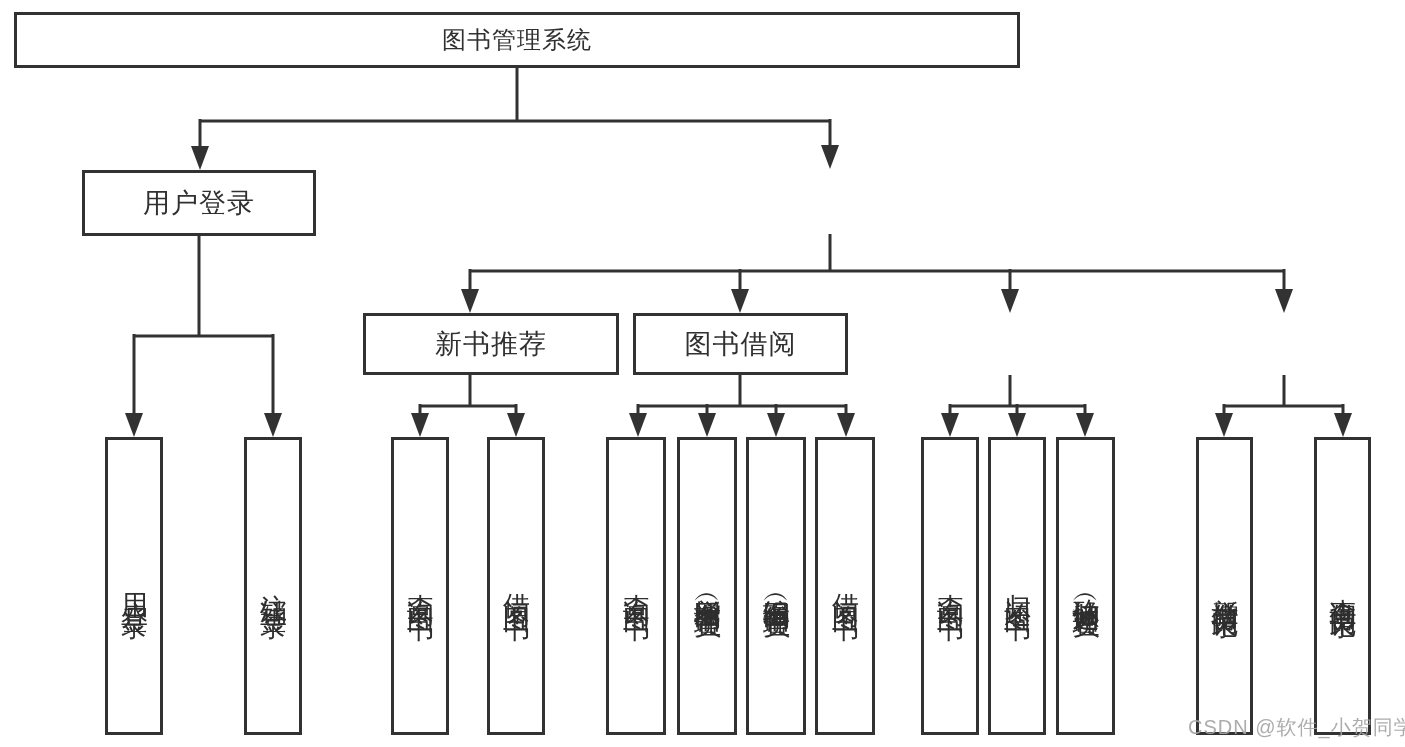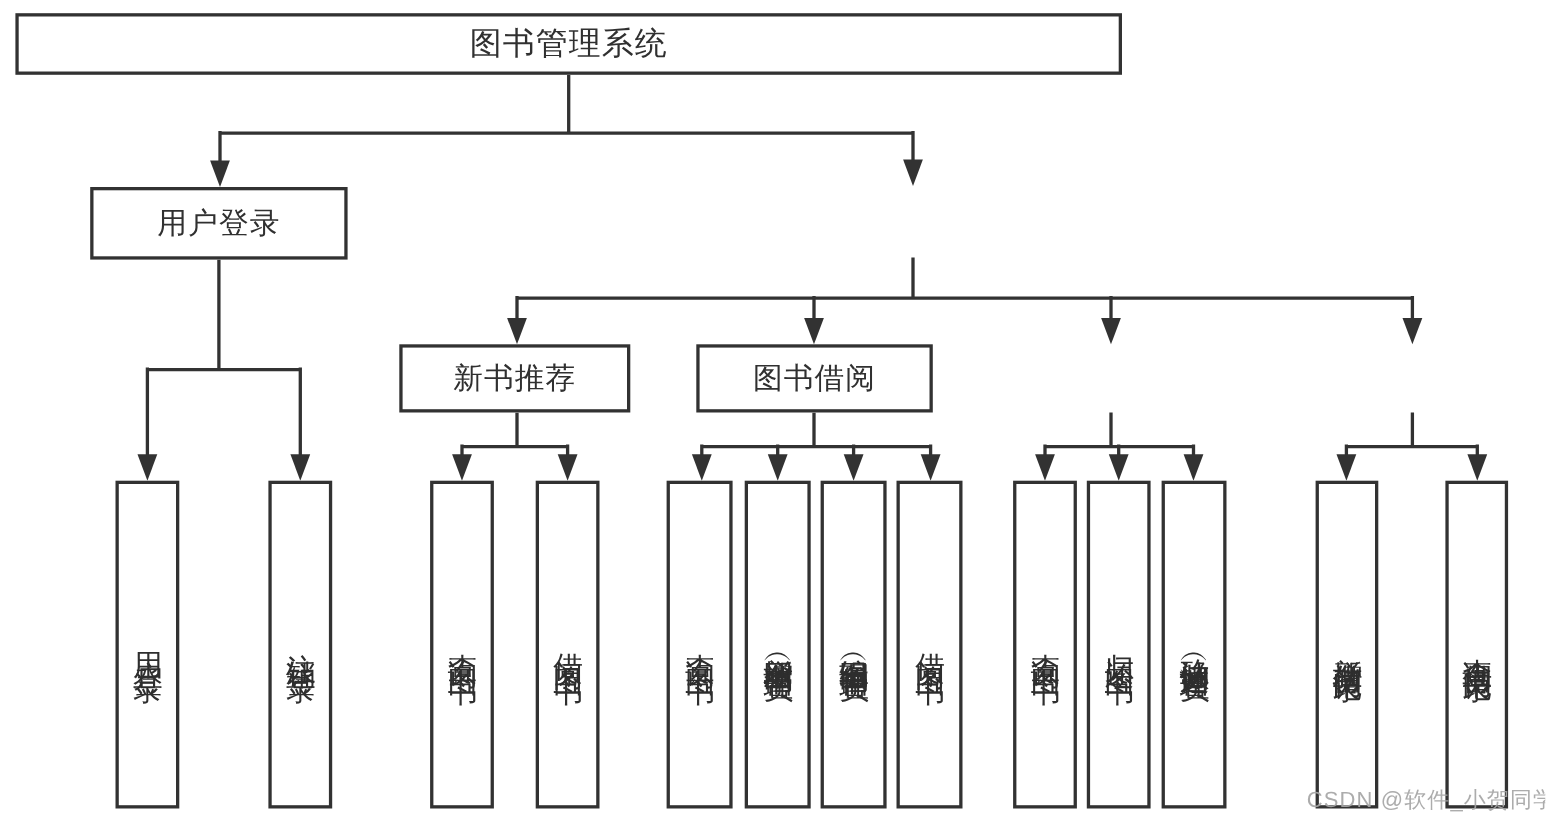--- a/index.html
+++ b/index.html
@@ -5,21 +5,21 @@
   html,body{margin:0;padding:0;background:#fff;}
   #stage{
     position:relative;width:1405px;height:747px;background:#ffffff;overflow:hidden;
     font-family:"Liberation Sans","DejaVu Sans",sans-serif;color:#303030;
   }
   .box{
     position:absolute;box-sizing:border-box;background:#ffffff;
     border:3px solid #323232;display:flex;align-items:center;justify-content:center;
   }
   .hlabel{font-size:27px;letter-spacing:1px;white-space:nowrap;}
-  .root-label{font-size:29px;letter-spacing:1px;white-space:nowrap;}
+  .root-label{font-size:24px;letter-spacing:1px;white-space:nowrap;}
   .leaf{position:absolute;top:437px;height:298px;box-sizing:border-box;background:#fff;
     border:3px solid #323232;display:flex;align-items:center;justify-content:center;}
   .vtext{writing-mode:vertical-rl;text-orientation:mixed;font-size:27px;line-height:1;color:#2e2e2e;}
   .ls4{letter-spacing:7px;}
   .ls6{letter-spacing:3px;}
   .ls9{letter-spacing:2px;}
   #wires{position:absolute;left:0;top:0;width:1405px;height:747px;pointer-events:none;}
   .watermark{
     position:absolute;left:1188px;top:714px;font-size:20px;letter-spacing:1px;
     color:rgba(165,165,165,0.92);white-space:nowrap;z-index:5;
@@ -64,21 +64,21 @@
   </svg>
 
   <div class="box" style="left:14px;top:12px;width:1006px;height:56px;">
     <span class="root-label">图书管理系统</span>
   </div>
 
   <div class="box" style="left:82px;top:170px;width:234px;height:66px;">
     <span class="hlabel">用户登录</span>
   </div>
 
-  <div class="box" style="left:363px;top:313px;width:210px;height:62px;">
+  <div class="box" style="left:363px;top:313px;width:256px;height:62px;">
     <span class="hlabel">新书推荐</span>
   </div>
   <div class="box" style="left:633px;top:313px;width:215px;height:62px;justify-content:center;">
     <span class="hlabel">图书借阅</span>
   </div>
 
   <div class="leaf" style="left:105px;width:58px;">
     <span class="vtext ls4">用户登录</span>
   </div>
   <div class="leaf" style="left:244px;width:58px;">

